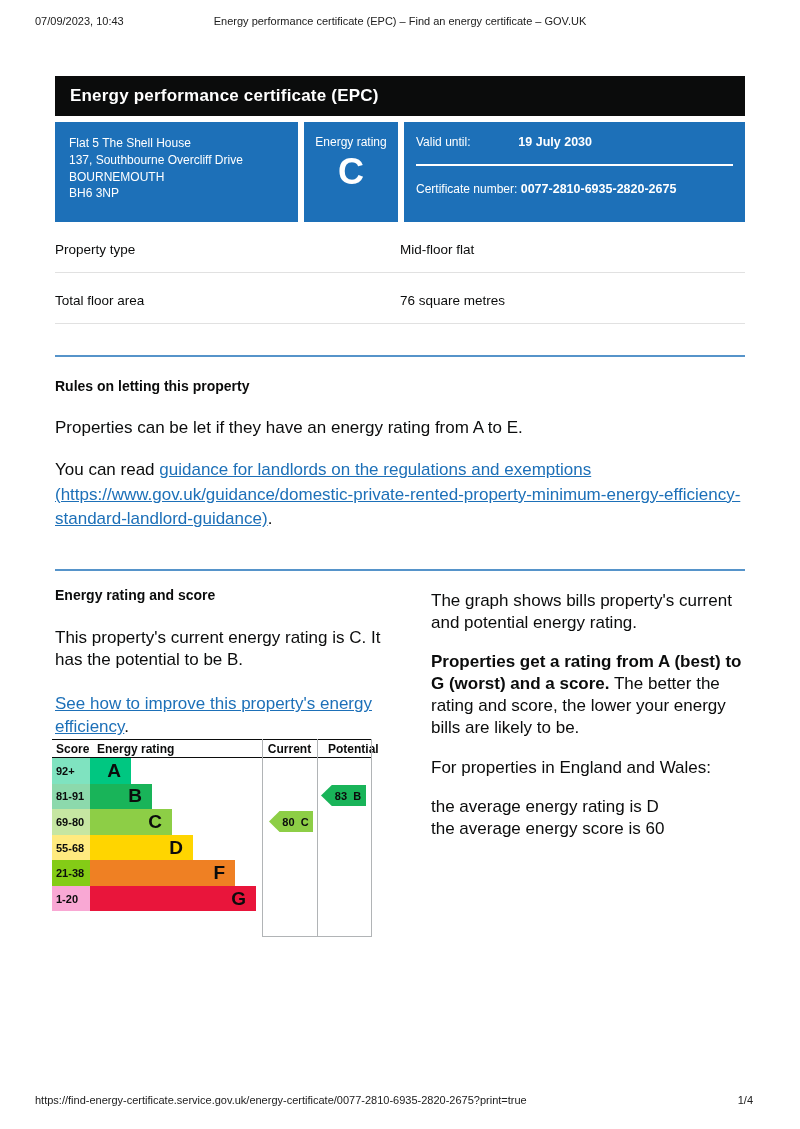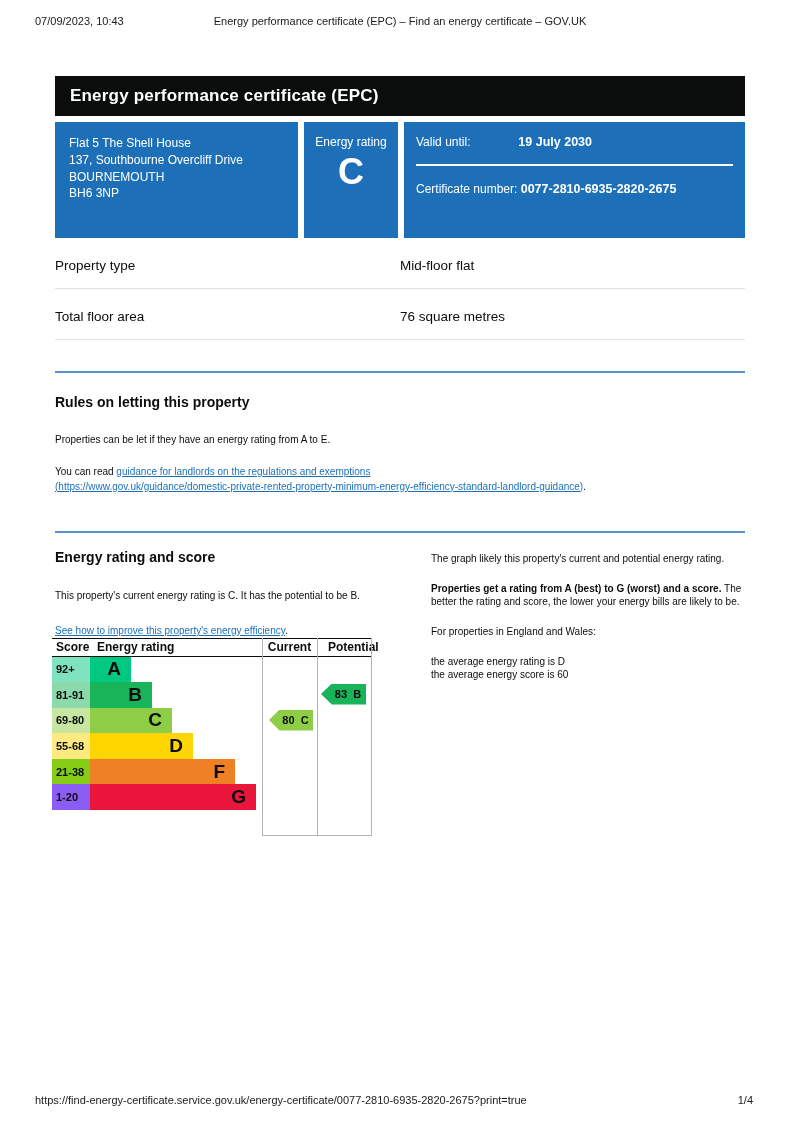--- a/index.html
+++ b/index.html
@@ -11,42 +11,42 @@
   .print-date { position:absolute; left:35px; top:15px; font-size:11px; color:#202020; }
   .print-title { position:absolute; left:100px; right:100px; top:15px; text-align:center; font-size:11px; color:#202020; }
   .print-url { position:absolute; left:35px; top:1094px; font-size:11px; color:#202020; }
   .print-page { position:absolute; right:47px; top:1094px; font-size:11px; color:#202020;text-align:right; }
 
   .content { position:absolute; left:55px; top:76px; width:690px; }
 
   .banner { background:#0b0c0c; height:40px; display:flex; align-items:center; padding-left:15px; }
   .banner span { color:#ffffff; font-weight:bold; font-size:17px; letter-spacing:.2px; }
 
-  .blue-row { display:flex; gap:6px; margin-top:6px; height:116px; }
+  .blue-row { display:flex; gap:6px; margin-top:6px; height:100px; }
   .bluebox { background:#1d70b8; color:#ffffff; }
   .addr { width:243px; padding:13px 14px; font-size:12px; line-height:1.4; }
   .rating-box { width:94px; text-align:center; padding-top:13px; }
   .rating-box .lbl { font-size:12px; }
   .rating-box .big { font-size:36px; font-weight:bold; line-height:1.25; }
   .valid-box { flex:1; padding:13px 12px; font-size:12px; }
   .valid-box .row1 .lab { display:inline-block; width:99px; }
   .valid-box .row1 .val { font-weight:bold; font-size:12.5px; }
   .valid-box hr { border:none; border-top:2px solid #ffffff; margin:15px 0 16px 0; }
   .valid-box .row2 .val { font-weight:bold; font-size:12.5px; }
 
   .fact-row { display:flex; padding:20px 0 15px 0; border-bottom:1px solid #e1e1e1; font-size:13.5px; }
   .fact-row .flabel { width:345px; }
 
   .blue-rule { border:none; border-top:2px solid #5694ca; }
   .rule1 { margin-top:31px; }
   .rule2 { margin-top:37px; }
 
   h2 { font-size:14px; font-weight:bold; color:#0b0c0c; }
   .letting h2 { margin-top:21px; }
-  p, .para { font-size:10px; line-height:1.3; }
+  p, .para { font-size:17px; line-height:1.3; }
   .letting .p1 { margin-top:23px; }
   .letting .p2 { margin-top:19px; line-height:1.45; }
   a.govlink { color:#1d70b8; text-decoration:underline; cursor:pointer; }
 
   .cols { display:flex; margin-top:16px; }
   .col-left { width:332px; }
   .col-right { margin-left:44px; width:314px; }
   .col-left .p1 { margin-top:24px; }
   .col-left .plink { margin-top:22px; line-height:1.35; }
   .col-right .rp1 { margin-top:3px; }
@@ -169,37 +169,37 @@
                   <span>D</span>
                 </div>
             </div>
             <div class="crow">
               <div class="score-cell" style="background-color: #84cc16;">21-38</div>
               <div class="band w-f" style="background-color: rgb(239, 128, 35);">
                   <span>F</span>
                 </div>
             </div>
             <div class="crow">
-              <div class="score-cell" style="background-color: #8b5cf6;">1-20</div>
+              <div class="score-cell" style="background-color: #f9a8d4;">1-20</div>
               <div class="band w-g" style="background-color: rgb(233, 21, 59);">
                   <span>G</span>
                 </div>
             </div>
           </div>
           <div class="vline vl-1"></div>
           <div class="vline vl-2"></div>
           <div class="vline vl-3"></div>
           <div class="bline"></div>
           <div class="arrow arrow-current" style="background-color: rgb(141, 206, 70);">80  C</div>
           <div class="arrow arrow-potential" style="background-color: rgb(25, 180, 89);">83  B</div>
         </div>
       </div>
 
       <div class="col-right">
-        <p class="rp1">The graph likely this property's current and potential energy rating.</p>
+        <p class="rp1">The graph shows bills property's current and potential energy rating.</p>
         <p class="rp2"><span class="bold">Properties get a rating from A (best) to G (worst) and a score.</span><span> The better the rating and score, the lower your energy bills are likely to be.</span></p>
         <p class="rp3">For properties in England and Wales:</p>
         <p class="rp4">
           <span>the average energy rating is D</span><br>
           <span>the average energy score is 60</span>
         </p>
       </div>
     </div>
 
   </div>

